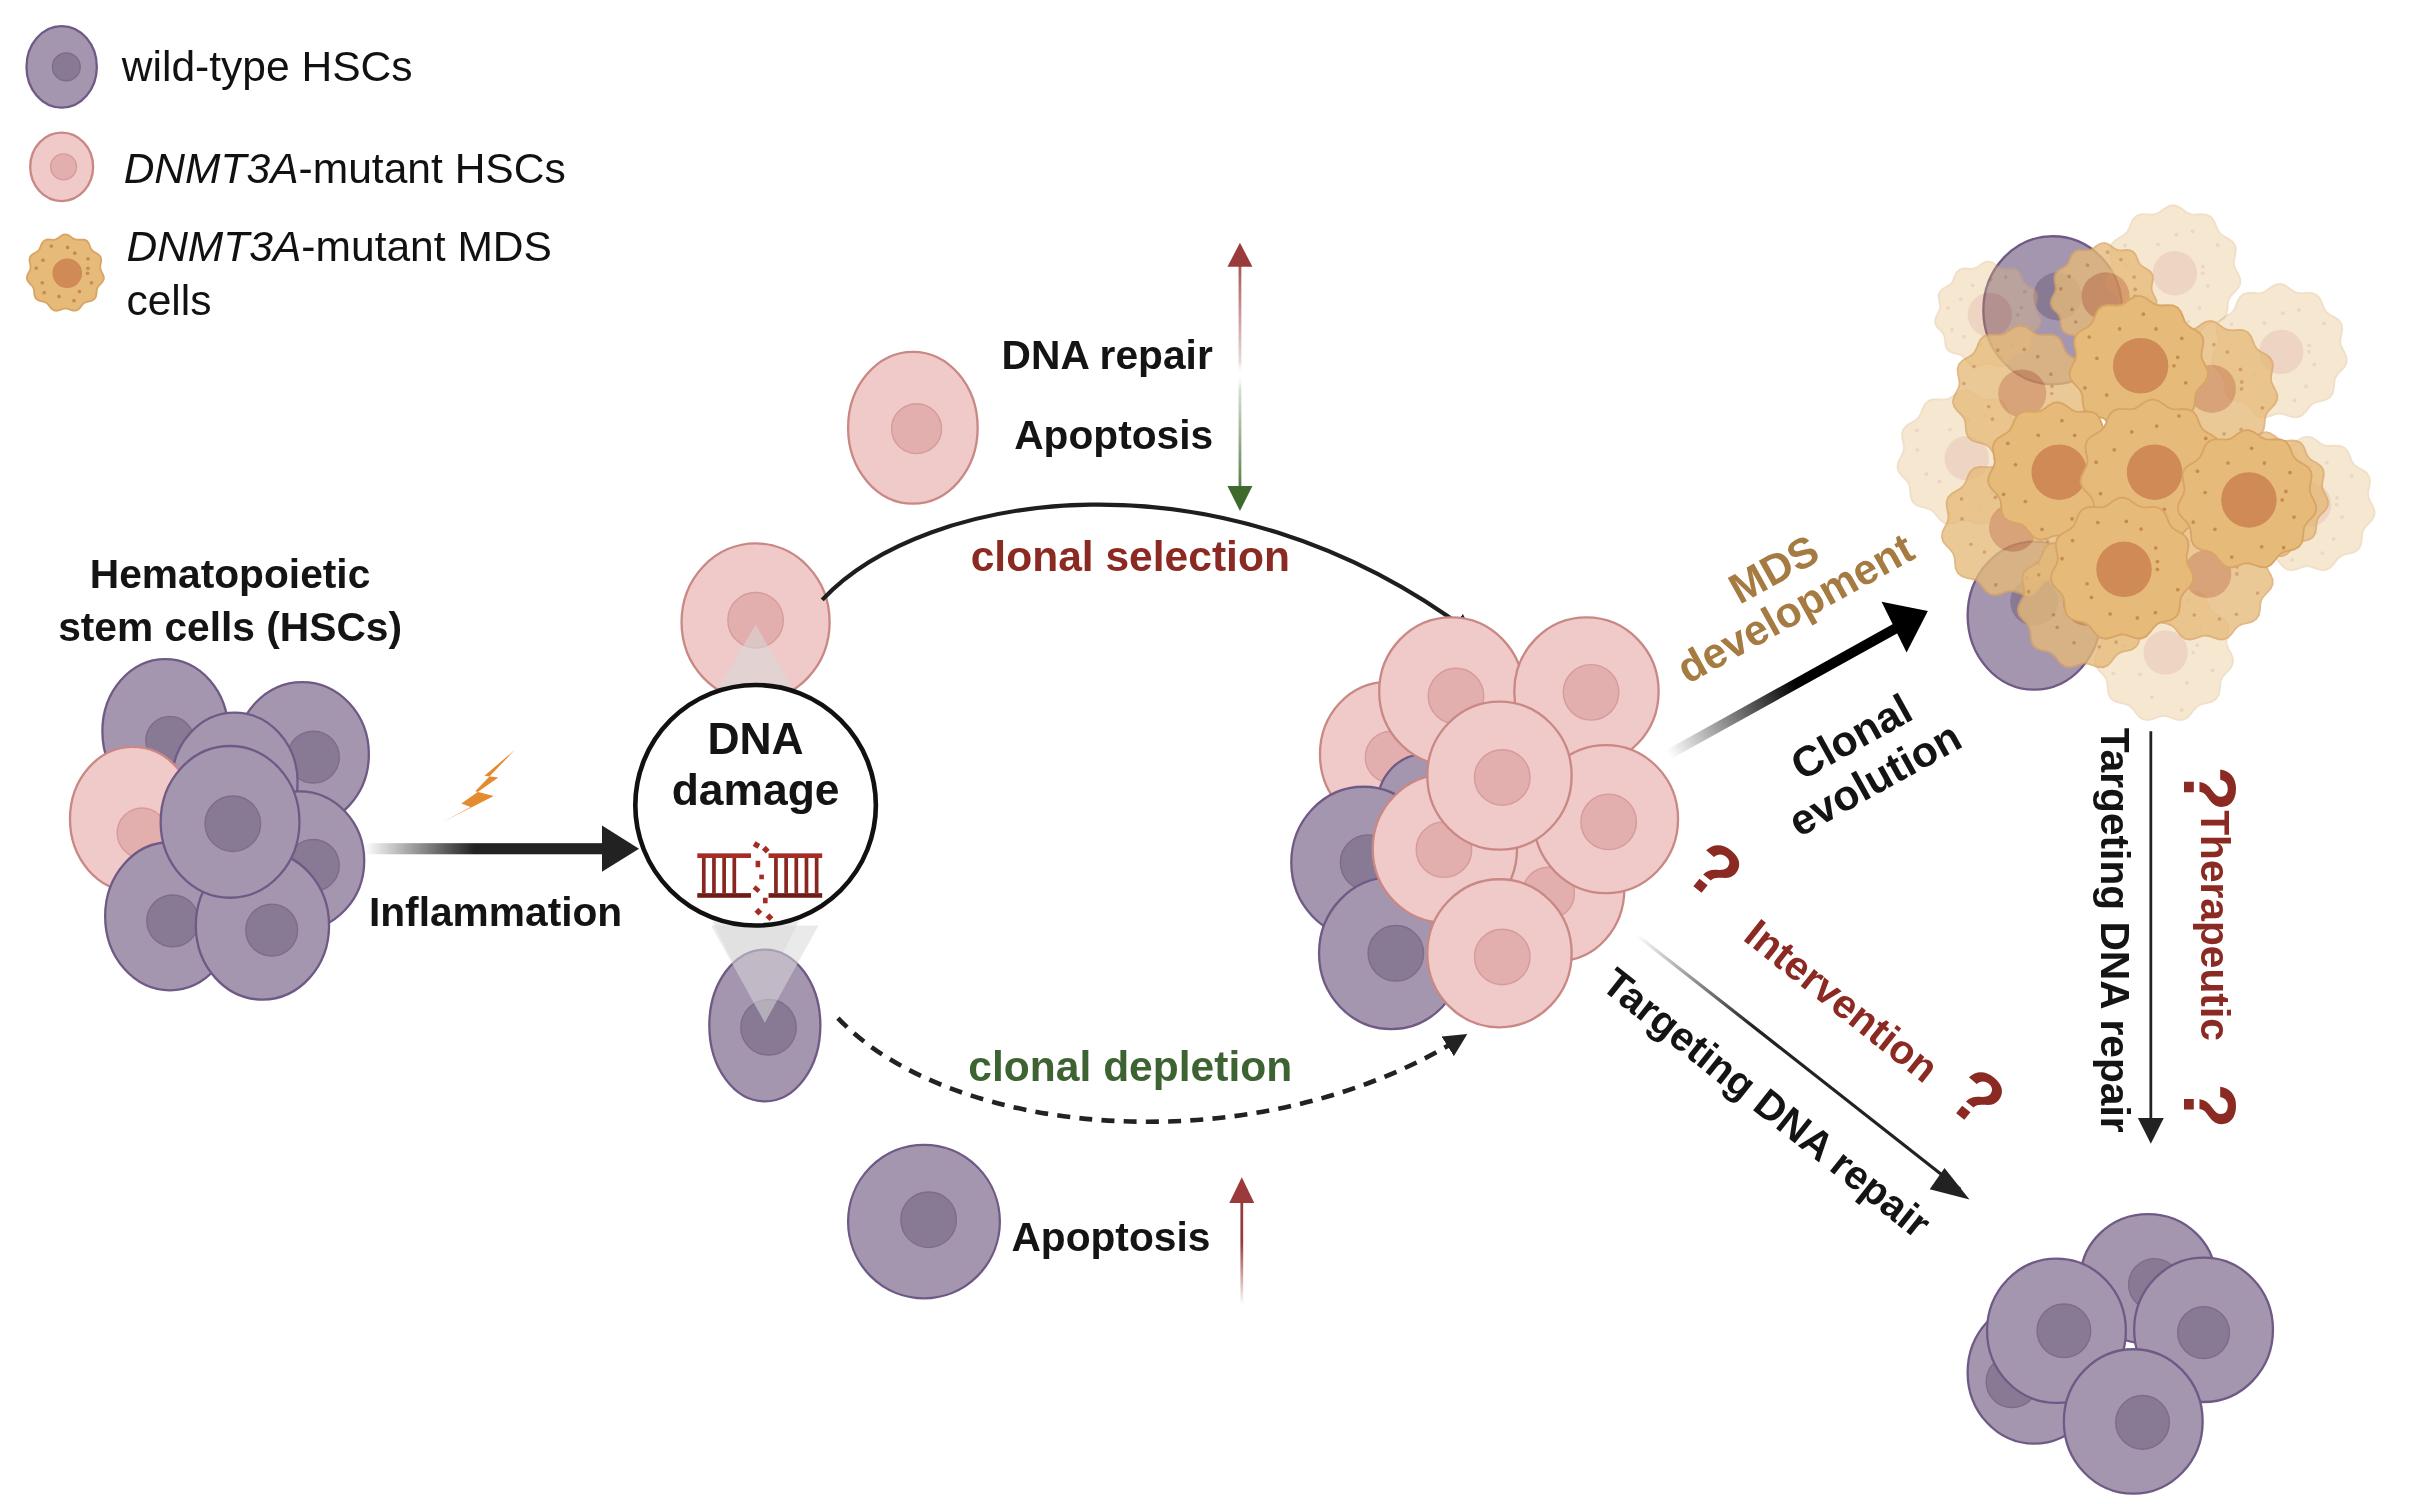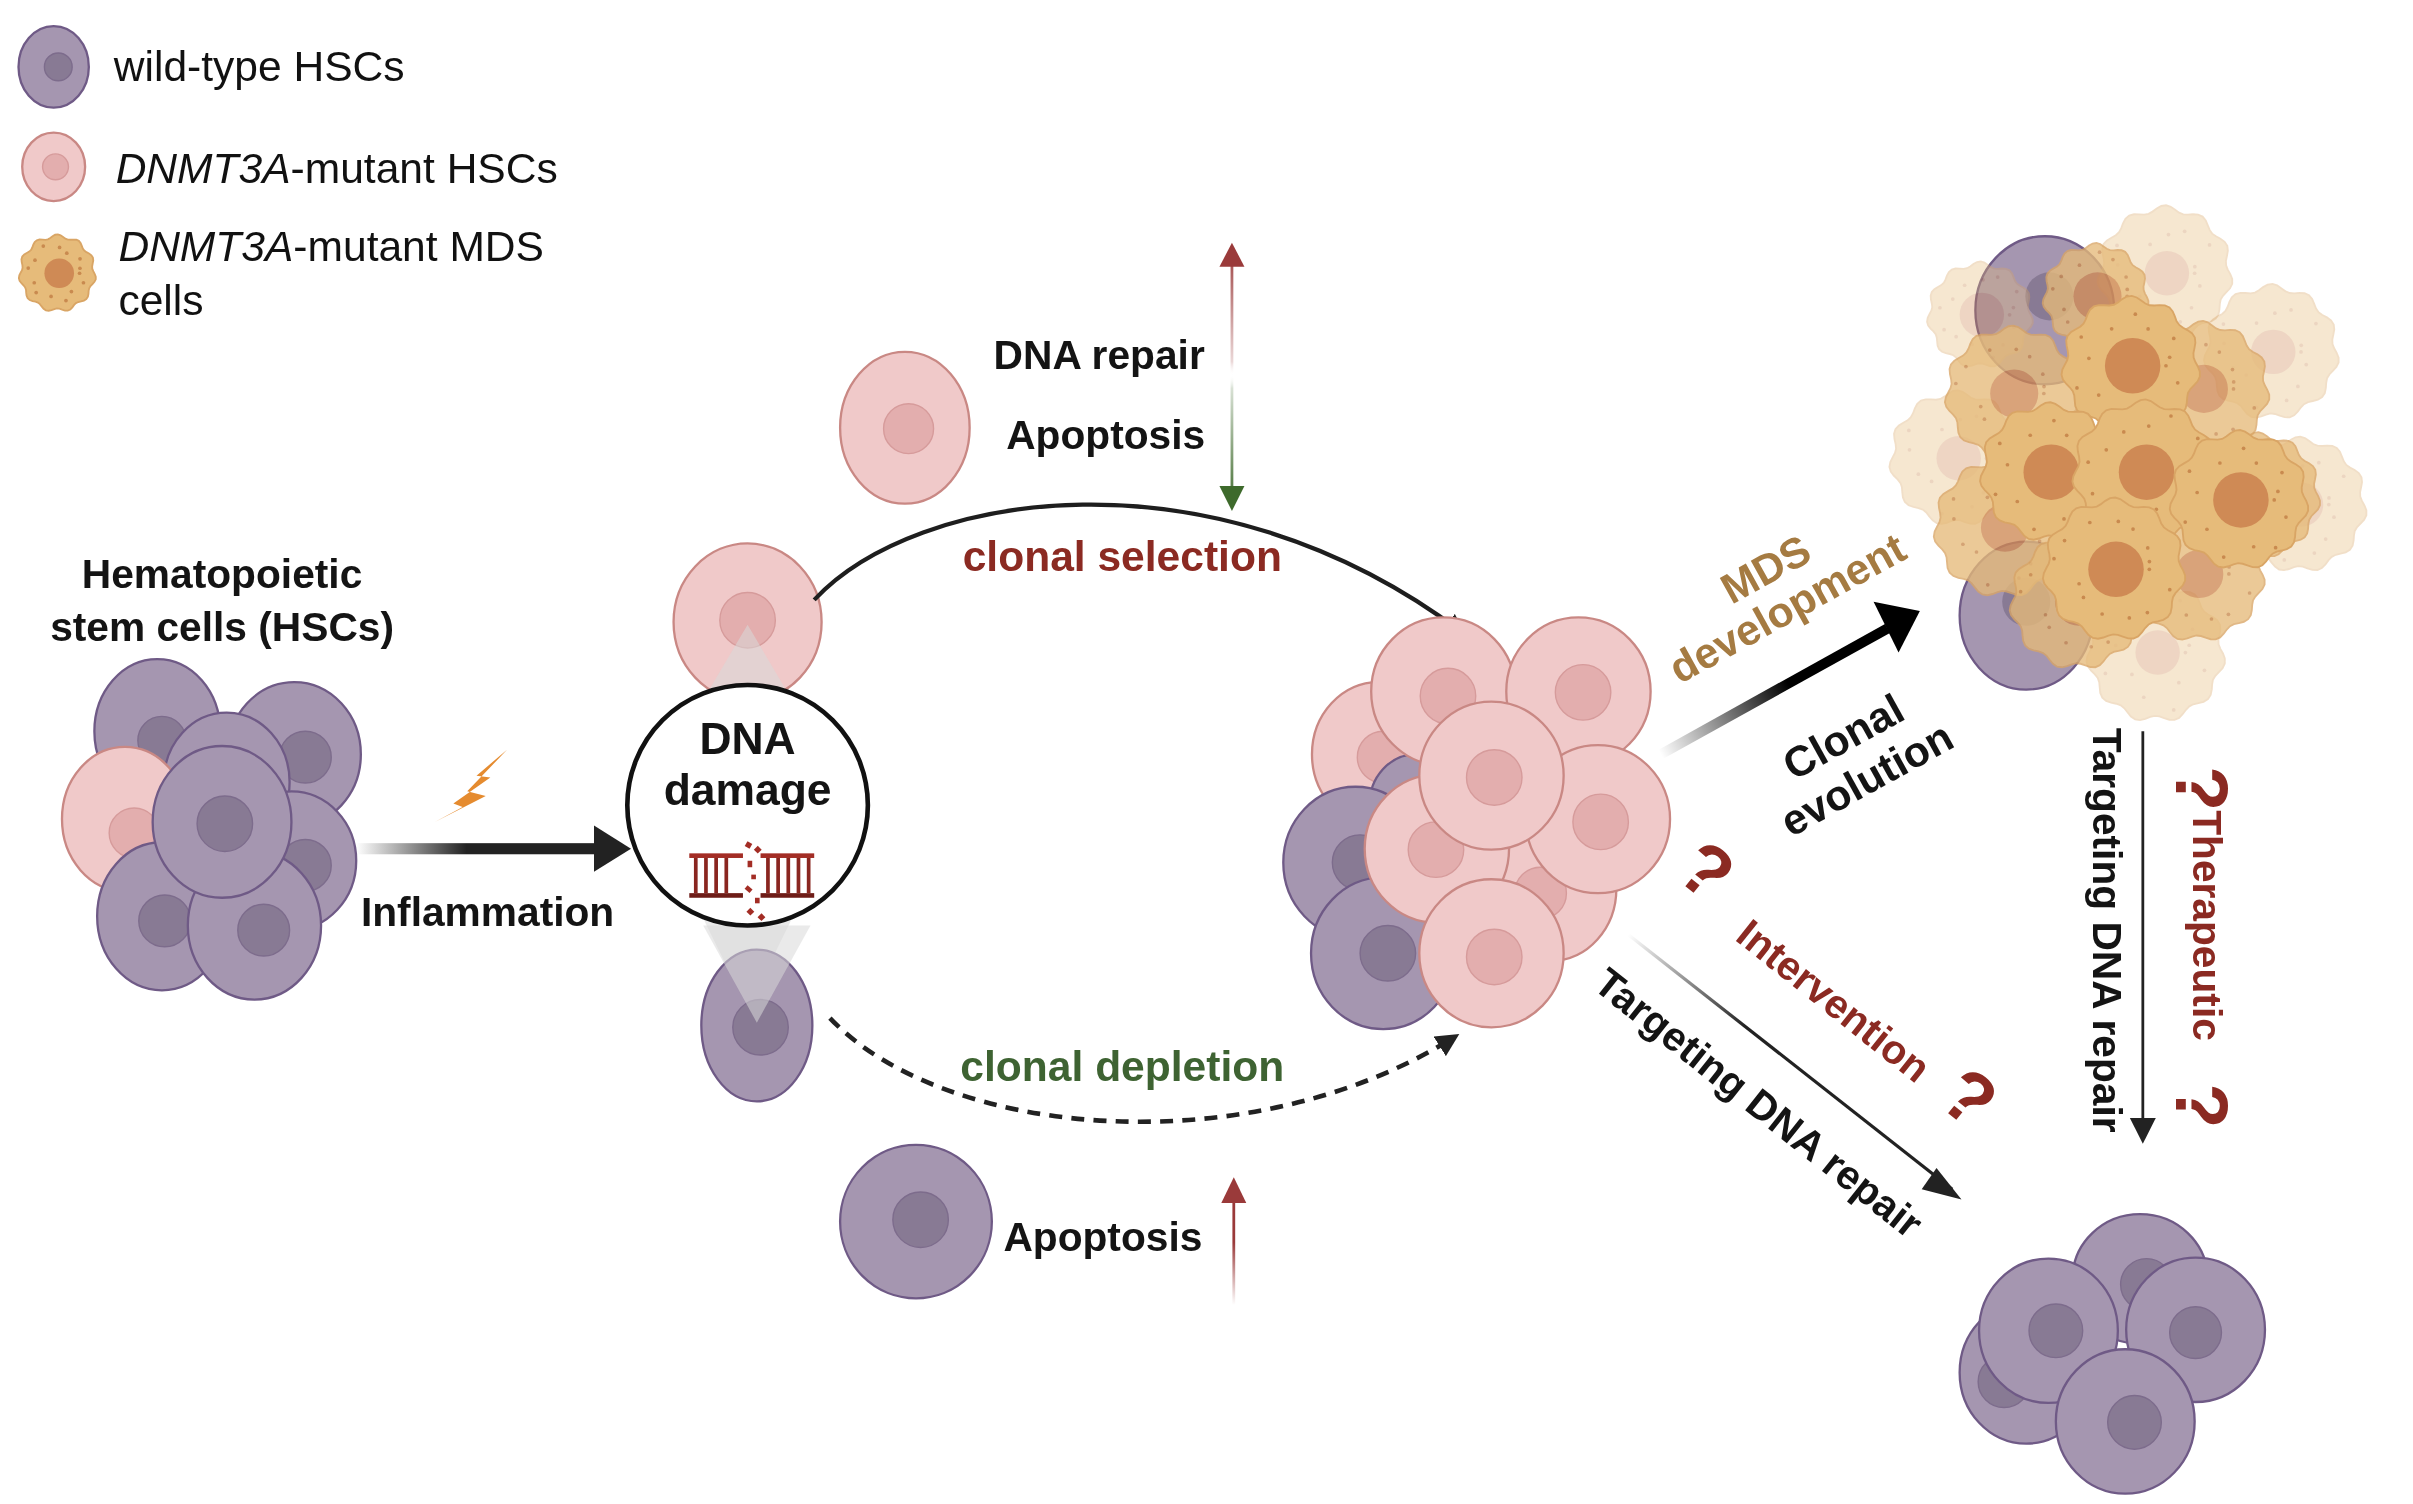--- a/index.html
+++ b/index.html
@@ -1,17 +1,17 @@
 <!DOCTYPE html>
 <html style="font-size:15px"><head>
 <meta charset="utf-8">
 <style>
   html, body { margin:0; padding:0; background:#ffffff; }
   body { width:2413px; height:1505px; overflow:hidden; }
-  #stage { position:absolute; left:0; top:0; width:2268px; height:1505px; }
+  #stage { position:absolute; left:8px; top:0; width:2268px; height:1505px; }
   svg text { font-family: "Liberation Sans", "DejaVu Sans", sans-serif; }
   .lbl-black { fill:#141414; font-weight:700; }
   .lbl-red { fill:#8b2a22; font-weight:700; }
   .lbl-green { fill:#3e6332; font-weight:700; }
   .lbl-gold { fill:#a57b42; font-weight:700; }
   .legend-text { fill:#111; font-weight:400; font-size:46px; }
   .q { fill:#8b2a22; font-weight:700; font-size:80px; }
 </style>
 </head>
 <body>

